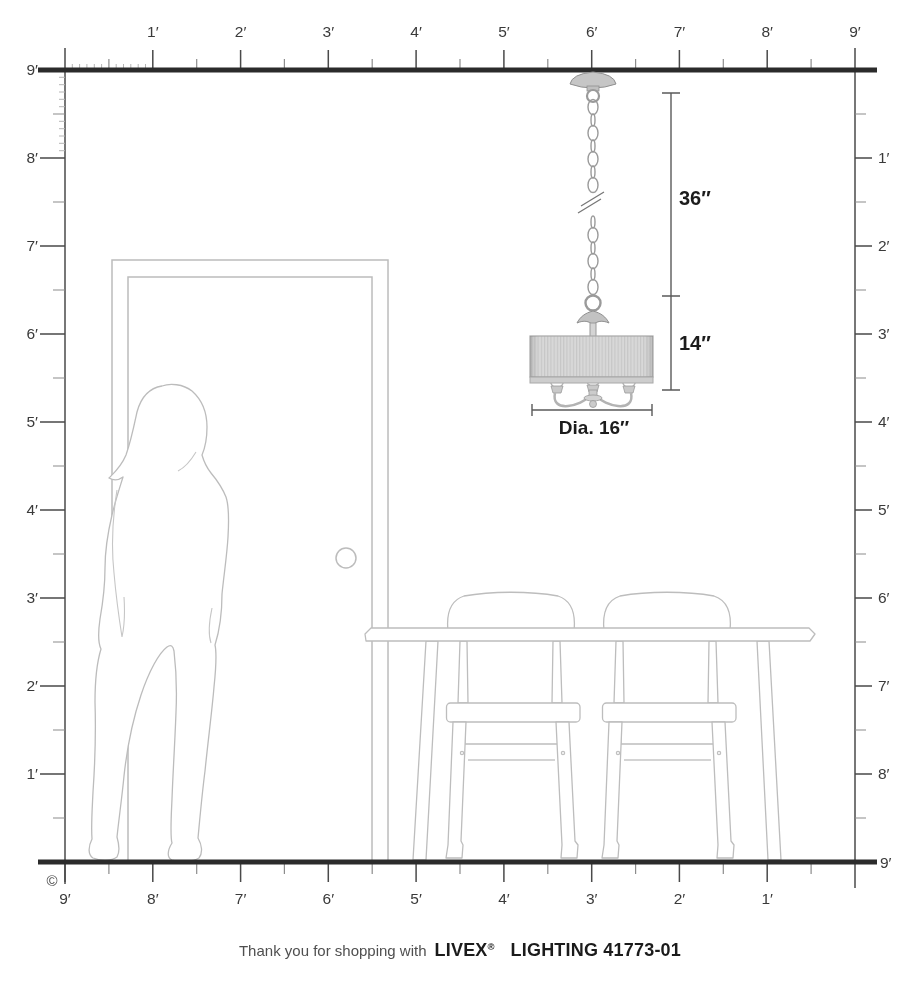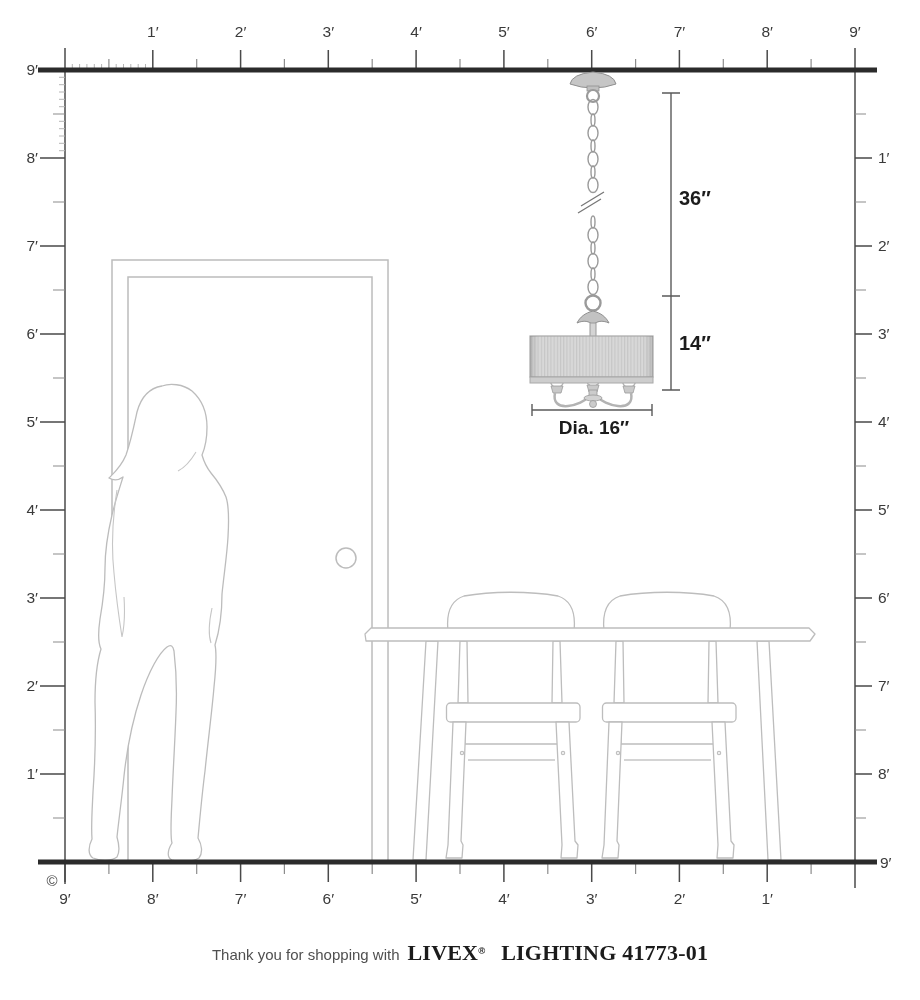--- a/index.html
+++ b/index.html
@@ -5,21 +5,21 @@
   html,body{margin:0;padding:0;background:#ffffff;}
   #page{width:920px;height:1000px;background:#ffffff;position:relative;overflow:hidden;
         font-family:"Liberation Sans",sans-serif;}
   svg text{font-family:"Liberation Sans",sans-serif;}
   .ruler-label{font-size:15.5px;fill:#3a3a3a;}
   .dim-label{font-size:20px;font-weight:700;fill:#1c1c1c;}
   .dia-label{font-size:19px;font-weight:700;fill:#1c1c1c;}
   .copyright{font-size:15px;fill:#4a4a4a;}
   #footer{position:absolute;left:0;top:940px;width:920px;text-align:center;
           color:#4f4f4f;font-size:15px;}
-  #footer .brand,#footer .suffix{font-size:22px;font-weight:bold;color:#1b1b1b;letter-spacing:.2px;font-family:Liberation Serif, serif;}
+  #footer .brand,#footer .suffix{font-size:18px;font-weight:bold;color:#1b1b1b;letter-spacing:.2px;}
   #footer .suffix{margin-left:16px;}
   #footer .prefix{margin-right:8px;}
   #footer sup{font-size:9.5px;font-weight:bold;color:#1b1b1b;vertical-align:super;}
 </style>
 </head>
 <body>
 
 <div id="page">
 <svg width="920" height="930" viewBox="0 0 920 930">
   <defs>

